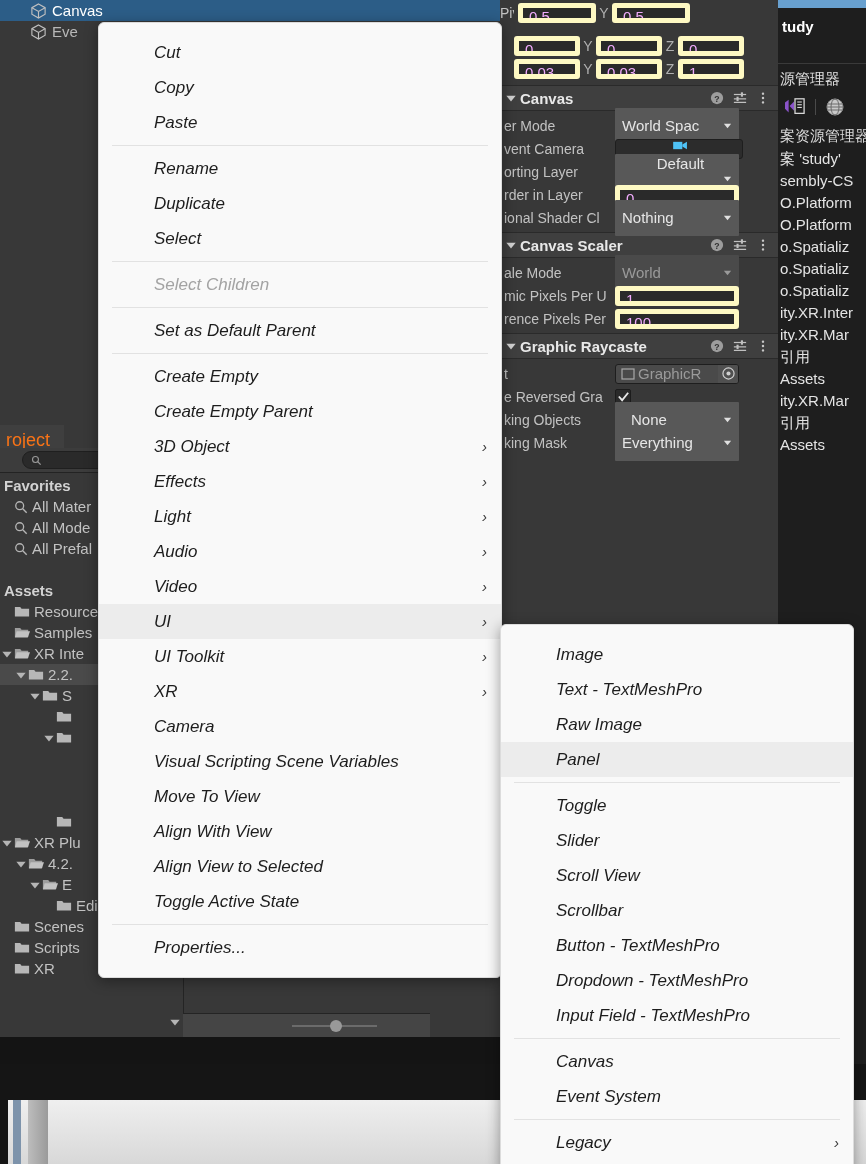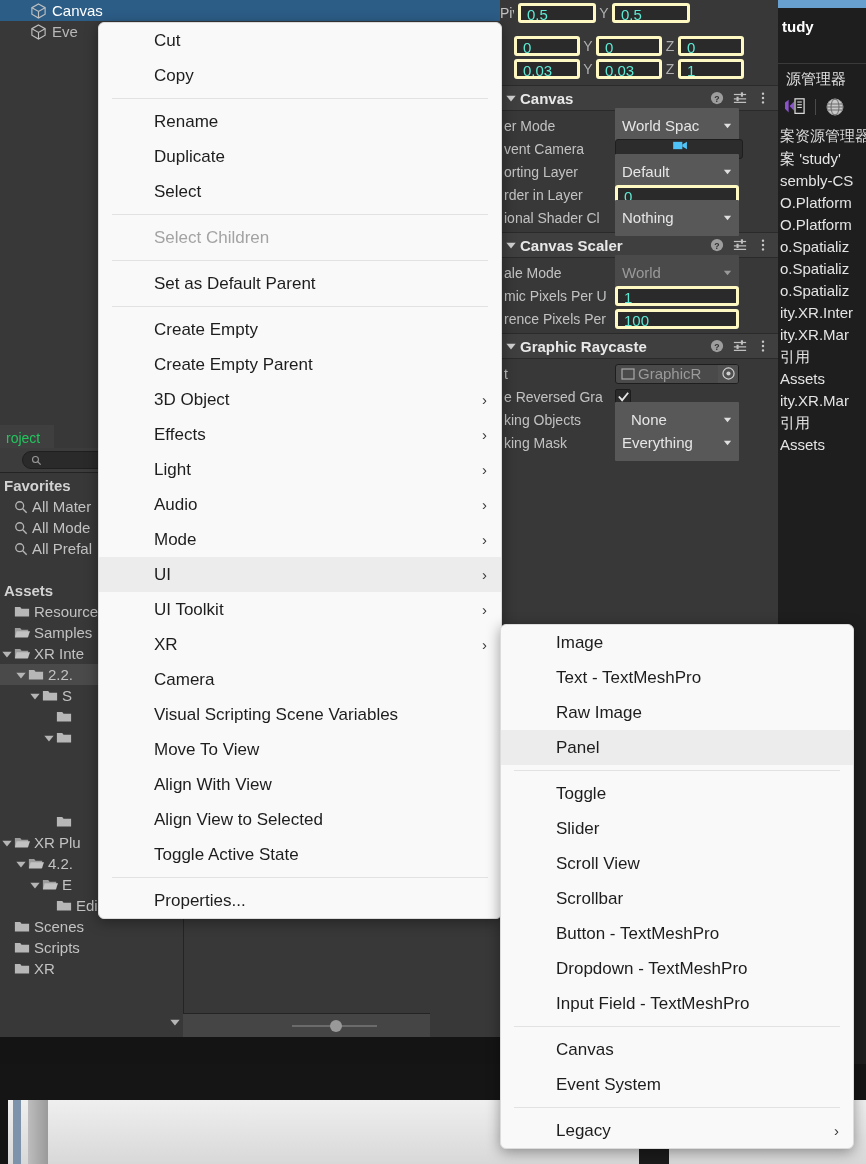--- a/index.html
+++ b/index.html
@@ -25,21 +25,21 @@
   }
   .hier-row.selected { background: #2c5d87; color: #ffffff; }
   .cube-icon { width: 17px; height: 17px; margin-right: 5px; flex: 0 0 auto; }
 
   .project-panel {
     left: 0; top: 425px; width: 500px; height: 640px;
     background: #383838;
   }
   .proj-tab {
     position: absolute; left: 0; top: 0; height: 23px;
-    background: #3f3f3f; color: #22c55e; font-size: 14px;
+    background: #3f3f3f; color: #f97316; font-size: 18px;
     padding: 3px 14px 0 6px; border-top: 2px solid #3f3f3f;
   }
   .proj-toolbar {
     position: absolute; left: 0; top: 23px; width: 500px; height: 25px;
     background: #3c3c3c; border-bottom: 1px solid #232323;
   }
   .proj-search {
     position: absolute; left: 22px; top: 3px; width: 260px; height: 18px;
     background: #2a2a2a; border-radius: 9px; border: 1px solid #1f1f1f;
     display: flex; align-items: center; padding-left: 8px;
@@ -83,22 +83,22 @@
   .inspector-panel {
     left: 500px; top: 0; width: 278px; height: 1064px;
     background: #383838;
   }
   .insp-row {
     display: flex; align-items: center; height: 21px;
     color: #c2c2c2; font-size: 14px; margin-bottom: 2px;
   }
   .insp-lbl { width: 115px; padding-left: 4px; white-space: nowrap; overflow: hidden; }
   .num-field {
-    background: #2a2a2a; border: 3px solid #fef9c3; border-radius: 3px;
-    color: #5eead4; font-size: 15px; height: 20px; line-height: 18px;
+    background: #2a2a2a; border: 5px solid #fef9c3; border-radius: 3px;
+    color: #f0abfc; font-size: 15px; height: 20px; line-height: 18px;
     padding-left: 6px; overflow: hidden; white-space: nowrap;
   }
   .axis { color: #b0b0b0; font-size: 14px; width: 16px; text-align: center; }
   .component-header {
     display: flex; align-items: center; height: 26px;
     background: #3f3f3f; border-top: 1px solid #2a2a2a; border-bottom:1px solid #2a2a2a;
     color: #e8e8e8; font-size: 15px; font-weight: bold;
     padding-left: 2px; margin: 4px 0 4px 0;
   }
   .ch-tri { width: 14px; height: 14px; margin: 0 2px; }
@@ -129,21 +129,21 @@
   .vs-panel {
     left: 778px; top: 0; width: 88px; height: 1080px;
     background: #1e1e1e;
   }
   .vs-titlebar { height: 8px; background: #68a0cf; }
   .vs-tab {
     color: #ffffff; font-size: 15px; font-weight: bold;
     padding: 10px 0 10px 4px;
   }
   .vs-sep { height: 1px; background: #3a3a3a; margin: 18px 0 0 0; }
-  .vs-sec-title { color: #e0e0e0; font-size: 15px; padding: 6px 0 4px 8px; }
+  .vs-sec-title { color: #e0e0e0; font-size: 15px; padding: 6px 0 4px 2px; }
   .vs-icons { display: flex; align-items: center; gap: 9px; padding: 4px 0 6px 6px; }
   .vs-filter { color: #dcdcdc; font-size: 15px; padding: 4px 0 2px 2px; white-space: nowrap; }
   .vs-node {
     color: #e4e4e4; font-size: 15px; height: 22px; line-height: 22px;
     white-space: nowrap; overflow: hidden; padding-left: 2px;
   }
 
   
   .bottom-chrome { left: 0; top: 1064px; width: 866px; height: 100px; background: #151515; }
   .bottom-white {
@@ -156,21 +156,22 @@
                background: linear-gradient(to right,#bdbdbd,#9a9a9a); }
   .bw-dark { position: absolute; left: 639px; top: 0; width: 30px; height: 64px; background: #1b1b1b; }
 
   
   .menu {
     position: absolute;
     background: #f9f9f9;
     border: 1px solid #dcdcdc;
     border-radius: 6px;
     box-shadow: 0 3px 14px rgba(0,0,0,0.38);
-    padding: 0 0;
+    padding: 12px 0;
+    font-style: italic;
   }
   .menu-item {
     display: flex; align-items: center;
     height: 35px;
     padding: 0 14px 0 55px;
     font-size: 17px; color: #1d1d1d;
     font-family: "Liberation Sans", sans-serif;
     white-space: nowrap;
   }
   .menu-item.highlight { background: #ececec; gap: 36px; }
@@ -479,21 +480,21 @@
             <span class="picker">
               <svg width="13" height="13" viewBox="0 0 14 14">
                 <circle cx="7" cy="7" r="6" fill="none" stroke="#d0d0d0" stroke-width="1.3"></circle>
                 <circle cx="7" cy="7" r="2.2" fill="#d0d0d0"></circle>
               </svg>
             </span>
           </div>
         </div>
         <div class="insp-row">
           <div class="insp-lbl">orting Layer</div>
-          <div class="dropdown" style="width:124px;">
+          <div class="dropdown" style="width:124px;flex-direction:column;">
             <span>Default</span>
             <svg width="11" height="11" viewBox="0 0 12 12" class="dd-caret">
               <path d="M2 4 L10 4 L6 9 Z" fill="#e0e0e0"></path>
             </svg>
           </div>
         </div>
         <div class="insp-row">
           <div class="insp-lbl">rder in Layer</div>
           <div class="num-field" style="width:124px;">0</div>
         </div>
@@ -668,20 +669,23 @@
     </div>
   </div>
 
   <div class="menu" id="main-menu">
       <div class="menu-item">
         <span>Cut</span>
       </div>
       <div class="menu-item">
         <span>Copy</span>
       </div>
+      <div class="menu-item">
+        <span>Paste</span>
+      </div>
       <div class="menu-sep"></div>
       <div class="menu-item">
         <span>Rename</span>
       </div>
       <div class="menu-item">
         <span>Duplicate</span>
       </div>
       <div class="menu-item">
         <span>Select</span>
       </div>
@@ -710,21 +714,21 @@
       </div>
       <div class="menu-item">
         <span>Light</span>
         <span class="arrow">›</span>
       </div>
       <div class="menu-item">
         <span>Audio</span>
         <span class="arrow">›</span>
       </div>
       <div class="menu-item">
-        <span>Mode</span>
+        <span>Video</span>
         <span class="arrow">›</span>
       </div>
       <div class="menu-item highlight">
         <span>UI</span>
         <span class="arrow">›</span>
       </div>
       <div class="menu-item">
         <span>UI Toolkit</span>
         <span class="arrow">›</span>
       </div>

